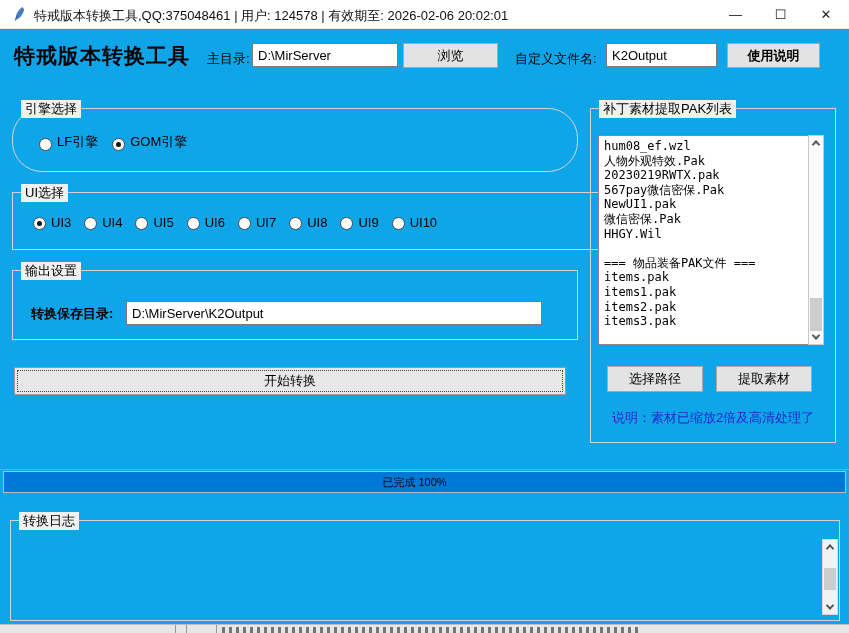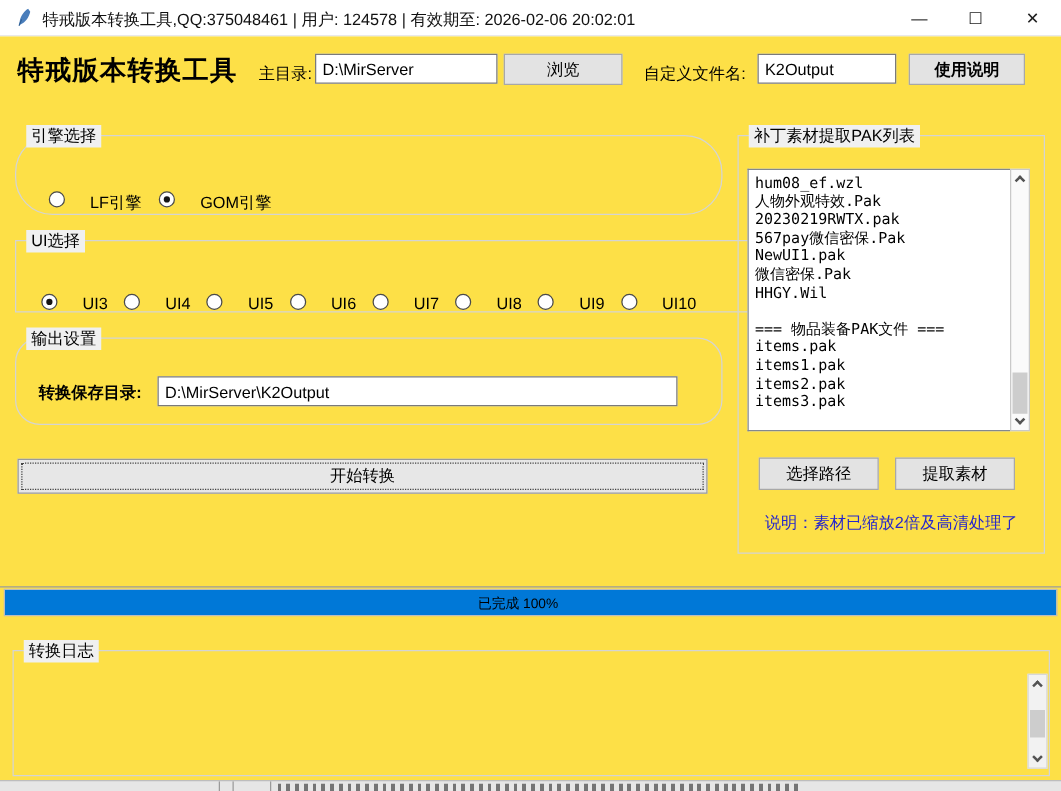--- a/index.html
+++ b/index.html
@@ -1,18 +1,18 @@
 <!DOCTYPE html>
 <html><head>
 <meta charset="utf-8">
 <style>
   * { box-sizing: border-box; margin: 0; padding: 0; }
   html,body { width:849px; height:633px; overflow:hidden; }
   body { font-family:"Liberation Sans", sans-serif; color:#000; }
-  #app { position:relative; width:849px; height:633px; background:#fde047; overflow:hidden; }
+  #app { position:relative; width:849px; height:633px; background:#0ea5e9; overflow:hidden; }
 
   
   .titlebar { position:absolute; left:0; top:0; width:849px; height:29px; background:#ffffff; border-bottom:1px solid #e9e9e9; }
   .titlebar-title { position:absolute; left:34px; top:7px; font-size:13px; color:#111; white-space:nowrap; }
   .app-icon { position:absolute; left:11px; top:6px; width:16px; height:16px; }
   .win-btn { position:absolute; top:0; width:45px; height:29px; display:flex; align-items:center; justify-content:center; font-size:13px; color:#222; cursor:default; }
   .win-btn.min { left:713px; }
   .win-btn.max { left:758px; }
   .win-btn.close { left:803px; width:46px; }
 
@@ -21,21 +21,21 @@
   .lbl { position:absolute; font-size:13px; white-space:nowrap; }
   .input { position:absolute; background:#fff; border:1px solid #7a7a7a; font-size:13px; display:flex; align-items:center; padding:0 5px; white-space:nowrap; overflow:hidden; }
   .btn { position:absolute; background:#e3e3e3; border:1px solid #a8a8a8; font-size:13px; display:flex; align-items:center; justify-content:center; white-space:nowrap; cursor:default; }
 
   
   .groupbox { position:absolute; border:1px solid #d4d4d4; }
   .groupbox > .gb-title { position:absolute; top:-9px; left:8px; background:#f0f0f0; padding:0 4px; font-size:13px; white-space:nowrap; }
 
   
   .radio-row { position:absolute; display:flex; gap:14px; align-items:center; font-size:13px; }
-  .radio-item { display:flex; align-items:flex-start; gap:20px; white-space:nowrap;margin-top:20px; }
+  .radio-item { display:flex; align-items:flex-end; gap:5px; white-space:nowrap; }
   .radio { width:13px; height:13px; min-width:13px; border:1px solid #4a4a4a; border-radius:50%; background:#fff; position:relative; display:inline-block; }
   .radio.sel::after { content:''; position:absolute; left:3px; top:3px; width:5px; height:5px; border-radius:50%; background:#151515; }
 
   
   .start-btn { position:absolute; left:14px; top:367px; width:552px; height:28px; background:#e7e7e7; border:1px solid #9a9a9a; font-size:13px; display:flex; align-items:center; justify-content:center; outline:1px dotted #444; outline-offset:-4px; }
 
   
   .pak-list { position:absolute; left:598px; top:135px; width:210px; height:210px; background:#fff; border:1px solid #828790; border-right:none; padding:3px 2px 0 5px; overflow:hidden; font-family:"DejaVu Sans Mono", monospace; font-size:12px; line-height:14.6px; }
   .list-row { white-space:pre; min-height:14.6px; }
 
@@ -133,21 +133,21 @@
           <span class="radio"></span>
           <span>UI9</span>
         </span>
         <span class="radio-item">
           <span class="radio"></span>
           <span>UI10</span>
         </span>
       </div>
   </div>
 
-  <div class="groupbox" style="left:12px; top:270px; width:566px; height:70px;border-radius:20px;">
+  <div class="groupbox" style="left:12px; top:270px; width:566px; height:70px;">
     <span class="gb-title">输出设置</span>
     <span class="lbl" style="left:18px; top:34px; font-weight:bold;">转换保存目录:</span>
     <div class="input" style="left:113px; top:30px; width:416px; height:24px;">D:\MirServer\K2Output</div>
   </div>
 
   <div class="start-btn">开始转换</div>
 
   <div class="groupbox" style="left:590px; top:108px; width:246px; height:335px;">
     <span class="gb-title">补丁素材提取PAK列表</span>
   </div>

